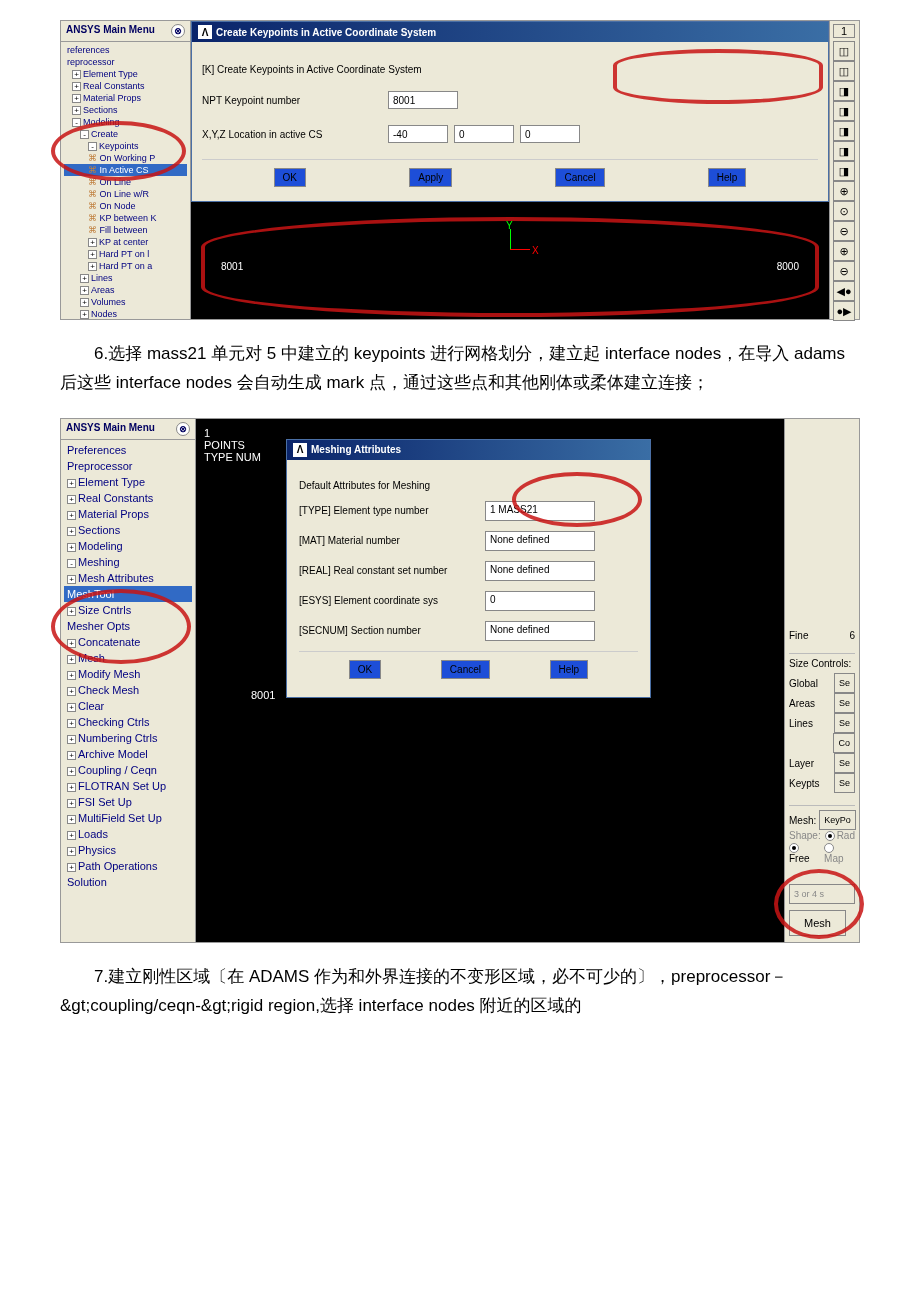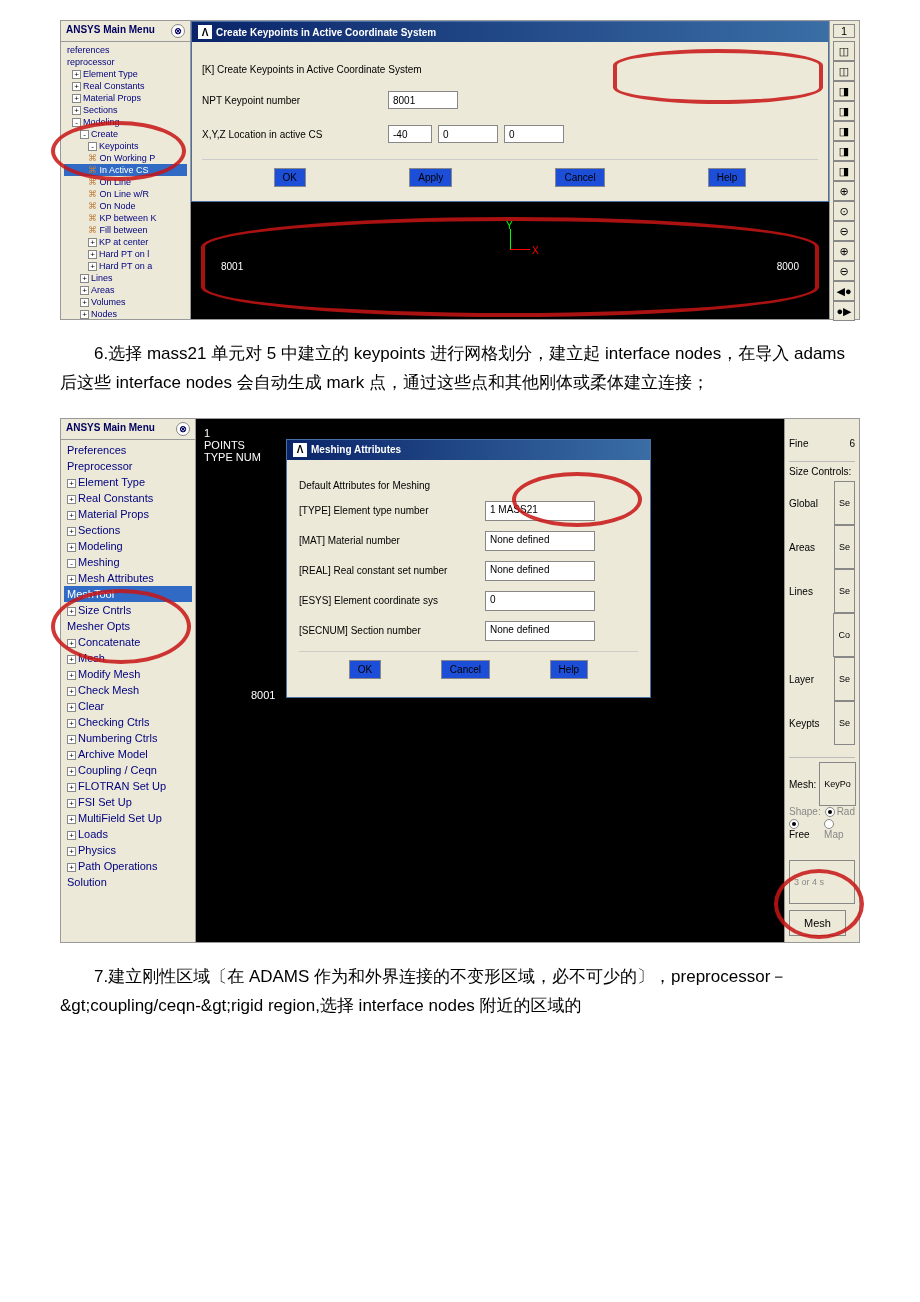--- a/index.html
+++ b/index.html
@@ -49,21 +49,21 @@
     .tree2 .tree-item { padding: 2px 0 2px 3px; }
     .main-area2 { flex: 1; background: #000; position: relative; }
     .viewport2 { background: #000; position: absolute; inset: 0; color: #fff; font-size: 11px; padding: 8px; }
     .dialog2 { position: absolute; top: 20px; left: 90px; width: 365px; background: #ece9d8; border: 1px solid #4a6fa5; }
     .dialog2 .dialog-body { padding: 10px 12px; }
     .dialog2 .form-row { margin: 10px 0; }
     .dialog2 .form-label { flex: 0 0 180px; }
     .select { border: 1px solid #888; background: #fff; font-size: 10px; padding: 2px 4px; height: 20px; width: 110px; }
     .right-panel { width: 75px; background: #ece9d8; border-left: 1px solid #999; padding: 6px 4px; font-size: 10px; display: flex; flex-direction: column; gap: 4px; justify-content: flex-end; }
     .rp-row { display: flex; align-items: center; justify-content: space-between; gap: 3px; }
-    .rp-btn { border: 1px solid #888; background: #ece9d8; font-size: 9px; padding: 16px 4px; cursor: pointer; flex: 1; }
+    .rp-btn { border: 1px solid #888; background: #ece9d8; font-size: 9px; padding: 4px 4px; cursor: pointer; flex: 1; }
     .rp-label { font-size: 10px; }
     .rp-section { margin-top: 8px; padding-top: 4px; border-top: 1px solid #bbb; }
     .rp-mesh-btn { border: 1px solid #888; background: #ece9d8; font-size: 11px; padding: 6px 14px; cursor: pointer; margin-top: 6px; }
     .radio { display: inline-block; width: 10px; height: 10px; border: 1px solid #888; border-radius: 50%; background: #fff; margin-right: 2px; vertical-align: middle; }
     .radio.checked::after { content: ""; display: block; width: 4px; height: 4px; background: #000; border-radius: 50%; margin: 2px; }
     .watermark { position: absolute; top: 30px; left: 20px; right: 20px; color: rgba(200,200,200,0.35); font-size: 32px; letter-spacing: 3px; text-align: center; pointer-events: none; z-index: 1; }
   </style>
 </head>
 <body>
 
@@ -111,21 +111,21 @@
       <div class="dialog-body">
         <div class="form-row">
               <span>[K]  Create Keypoints in Active Coordinate System</span>
             </div>
         <div class="form-row">
           <span class="form-label">NPT    Keypoint number</span>
           <input class="text-input" style="width: 70px;" value="8001">
         </div>
         <div class="form-row">
           <span class="form-label">X,Y,Z  Location in active CS</span>
-          <input class="text-input" style="width: 44px;" value="-40">
+          <input class="text-input" style="width: 60px;" value="-40">
           <input class="text-input" style="width: 60px;" value="0">
           <input class="text-input" style="width: 60px;" value="0">
         </div>
         <div class="btn-row">
           <button class="btn">OK</button>
           <button class="btn">Apply</button>
           <button class="btn">Cancel</button>
           <button class="btn">Help</button>
         </div>
       </div>

